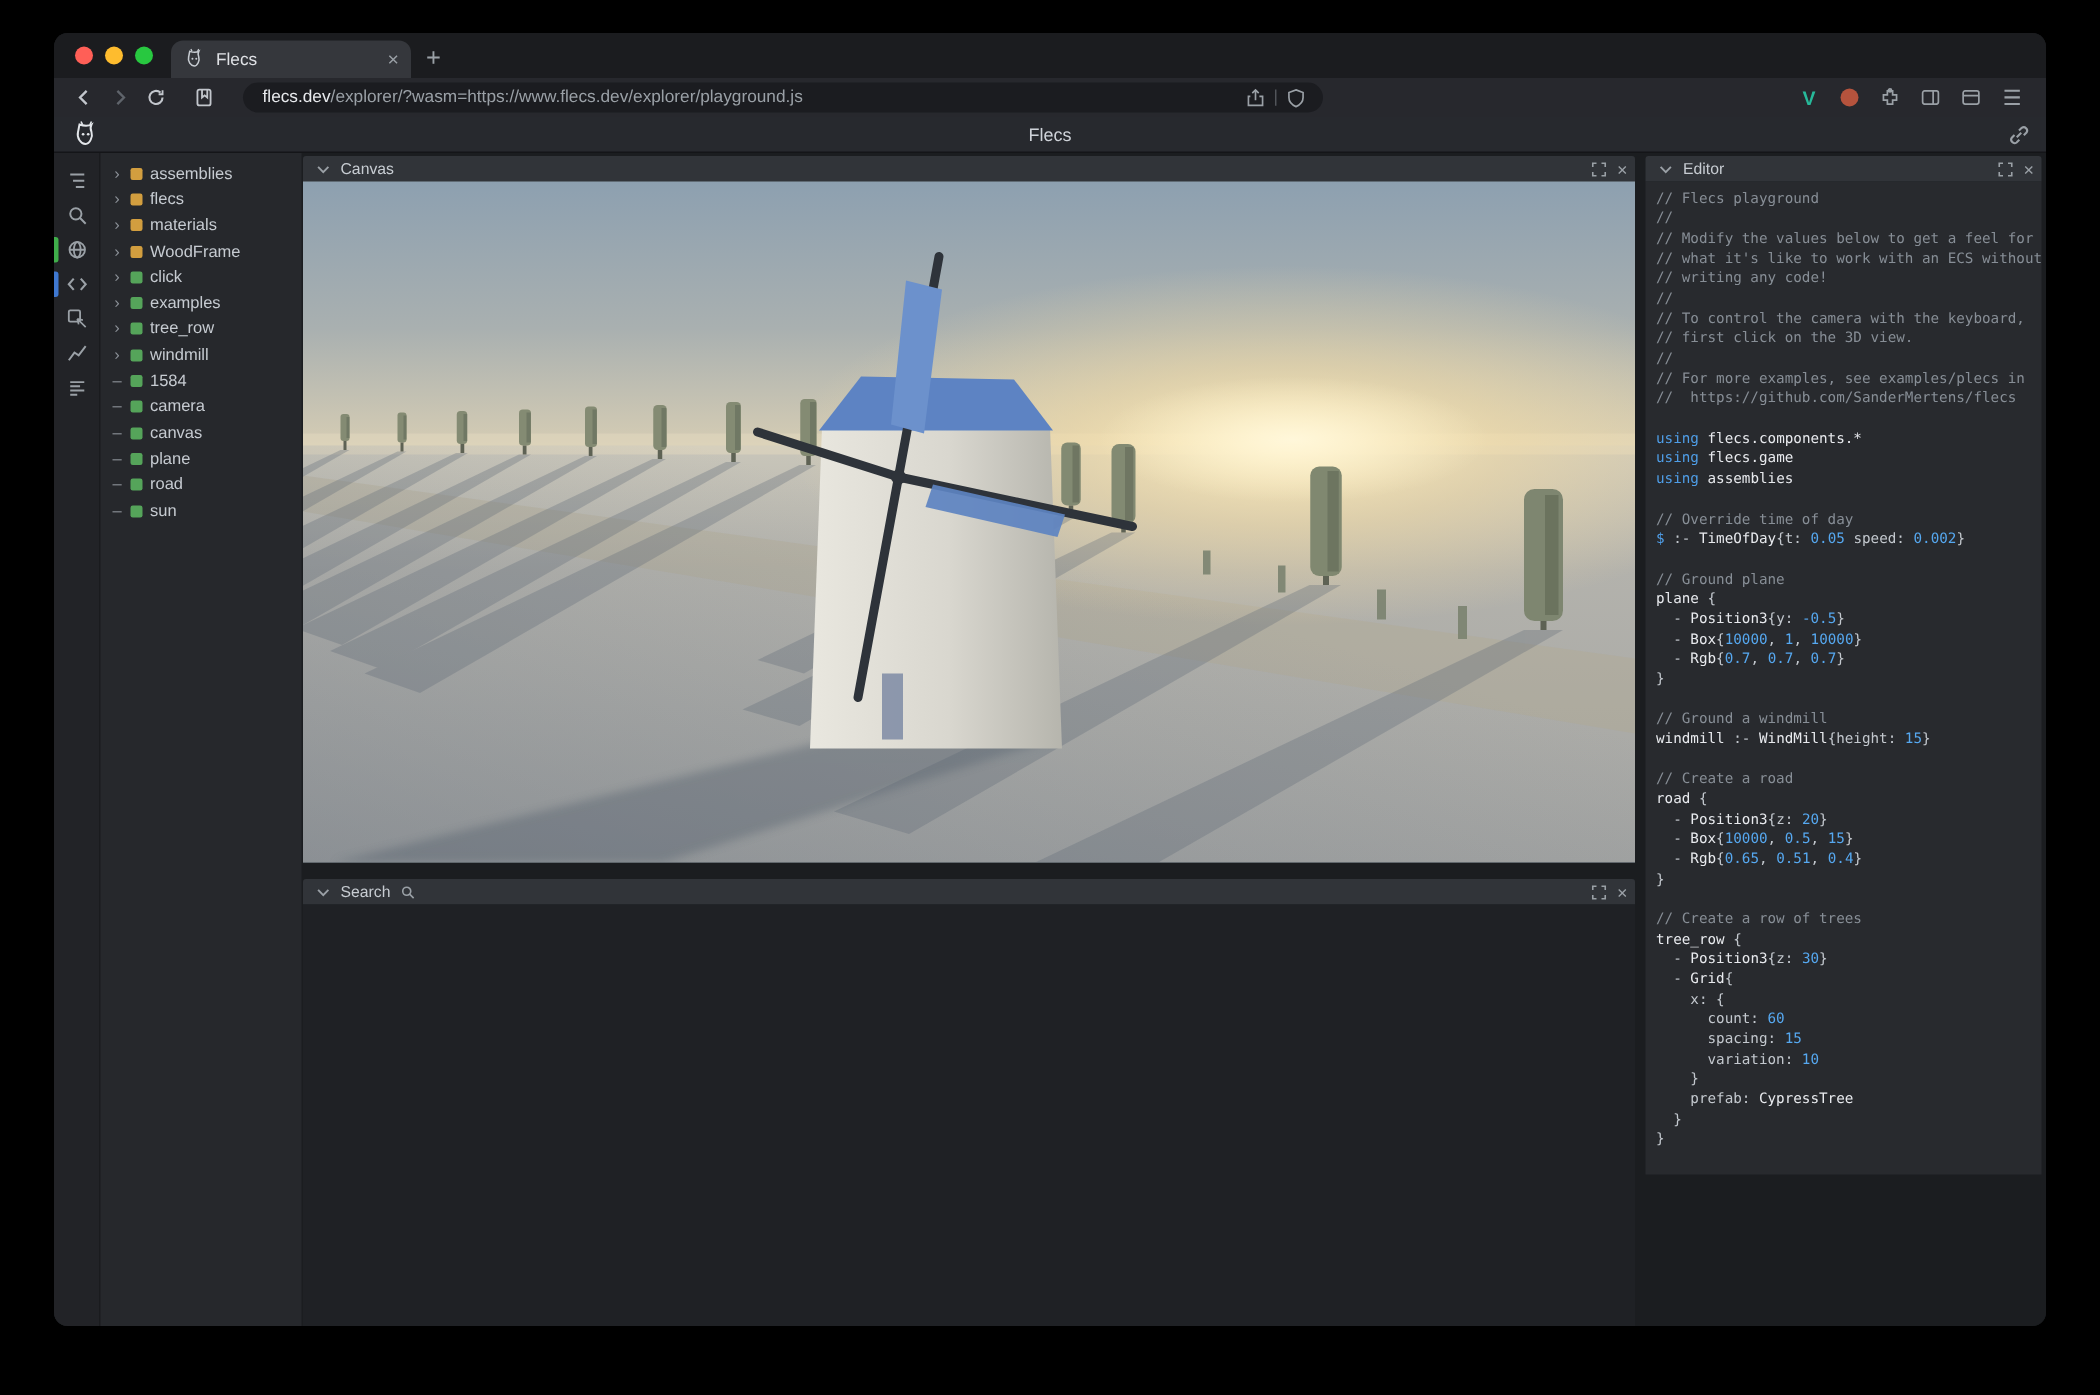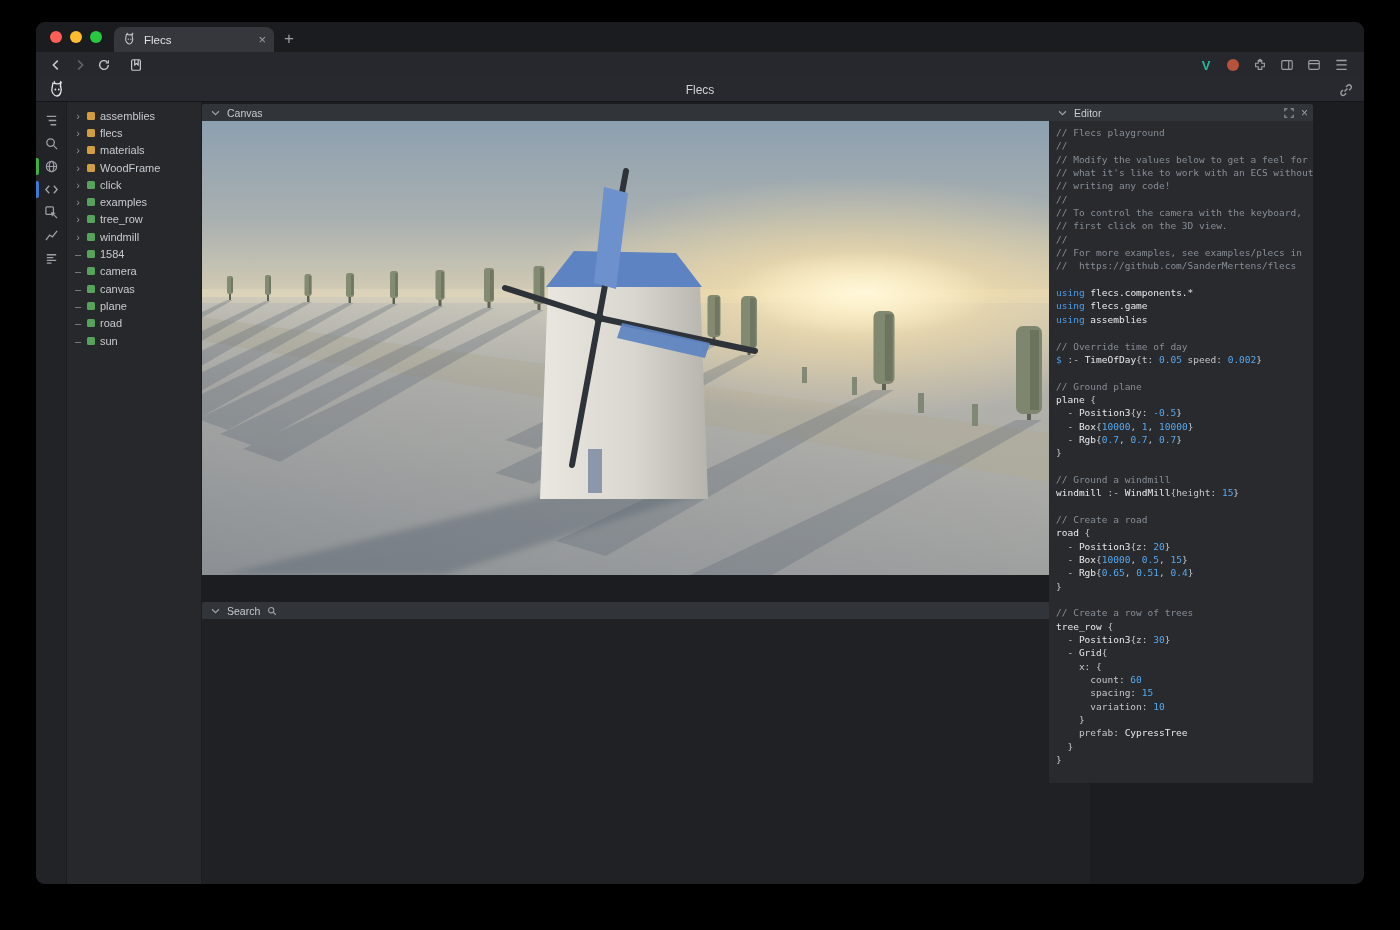--- a/index.html
+++ b/index.html
@@ -54,36 +54,36 @@
   .sb-bar { position:absolute; left:0; top:3px; bottom:3px; width:3px; border-radius:0 2px 2px 0; }
 
   .treepanel { position:absolute; left:30px; top:0; bottom:0; width:135px; background:#26282c;
                border-left:1px solid #1a1b1e; padding-top:5px; overflow:hidden; }
   .tree-row { height:17.3px; display:flex; align-items:center; padding-left:7px; gap:5px; }
   .tree-mark { width:8px; color:#8b9097; font-size:11px; line-height:10px; text-align:center; flex:none; }
   .tree-square { width:8px; height:8px; border-radius:1.5px; flex:none; }
   .tree-label { color:#c6cbd1; font-size:11px; white-space:nowrap; }
 
   .center { position:absolute; left:166px; top:0; bottom:0; width:888px; }
-  .editorcol { position:absolute; left:1013px; top:0; width:264px; }
+  .editorcol { position:absolute; left:1061px; top:0; width:264px; }
 
   .panel-header { height:17px; background:#313439; display:flex; align-items:center;
                   padding:0 5px 0 6px; gap:5px; border-radius:2px 2px 0 0; }
   .ph-title { color:#c7ccd2; font-size:10.5px; }
   .ph-spacer { flex:1; }
   .ph-ic { width:14px; height:12px; display:flex; align-items:center; justify-content:center; }
   .ph-ic svg { stroke:#9aa0a6; }
   .ph-close { color:#9aa0a6; font-size:12px; line-height:10px; }
   .chev-ic svg { stroke:#9aa0a6; }
 
   .canvas-panel { margin-top:2px; }
   .canvas-body { width:888px; height:454px; background:#7f8a93; position:relative; }
   .canvas-body svg { display:block; width:888px; height:454px; }
 
-  .search-panel { margin-top:27px; }
+  .search-panel { margin-top:11px; }
   .search-body { height:281px; background:#1f2125; }
 
   .editor-panel { margin-top:2px; }
   .editor-body { height:662px; background:#282a2e; overflow:hidden; padding:5px 0 0 7px; }
   .code-line { font-family:"DejaVu Sans Mono", monospace; font-size:9.5px; line-height:13.35px;
                white-space:pre; }
   .tk-cm  { color:#878e96;text-align:right; }
   .tk-kw  { color:#4f9ee8; }
   .tk-num { color:#56a8f0; }
   .tk-ty  { color:#e8eaee; font-weight:normal; }
@@ -130,20 +130,36 @@
           <path d="M13 2.5v3h-3" stroke-width="1.4"></path>
         </svg>
     </span>
     <span class="nav-ic" style="margin-left:8px">
       <svg width="14" height="14" viewBox="0 0 16 16" fill="none" stroke-width="1.4">
           <rect x="3" y="2" width="10" height="12" rx="1.5"></rect>
           <path d="M6.5 2v6l2-1.6 2 1.6V2"></path>
         </svg>
     </span>
 
+    <div class="urlbar">
+      <span class="url-host">flecs.dev</span>
+      <span class="url-rest">/explorer/?wasm=https://www.flecs.dev/explorer/playground.js</span>
+      <span class="pill-ic">
+        <svg width="12" height="13" viewBox="0 0 14 15" fill="none" stroke="#9aa0a6" stroke-width="1.3">
+            <path d="M3 6h-1.5v7h11V6H10"></path>
+            <path d="M7 1v8 M4.5 3.5 L7 1l2.5 2.5"></path>
+          </svg>
+      </span>
+      <span class="pill-sep">|</span>
+      <span class="pill-ic">
+        <svg width="12" height="13" viewBox="0 0 14 15" fill="none" stroke="#9aa0a6" stroke-width="1.3">
+            <path d="M7 1 L12.5 3v4c0 3.5-2.5 5.8-5.5 7-3-1.2-5.5-3.5-5.5-7V3z"></path>
+          </svg>
+      </span>
+    </div>
 
     <div class="chrome-right">
       <span class="ext-ic v-badge">V</span>
       <span class="ext-ic">
           <span class="dot-badge"></span>
         </span>
       <span class="ext-ic">
         <svg width="14" height="14" viewBox="0 0 16 16" fill="none" stroke="#9aa0a6" stroke-width="1.3">
             <path d="M6 3h4v3h3v4h-3v3H6v-3H3V6h3z"></path>
             <circle cx="8" cy="2.6" r="1.2"></circle>

